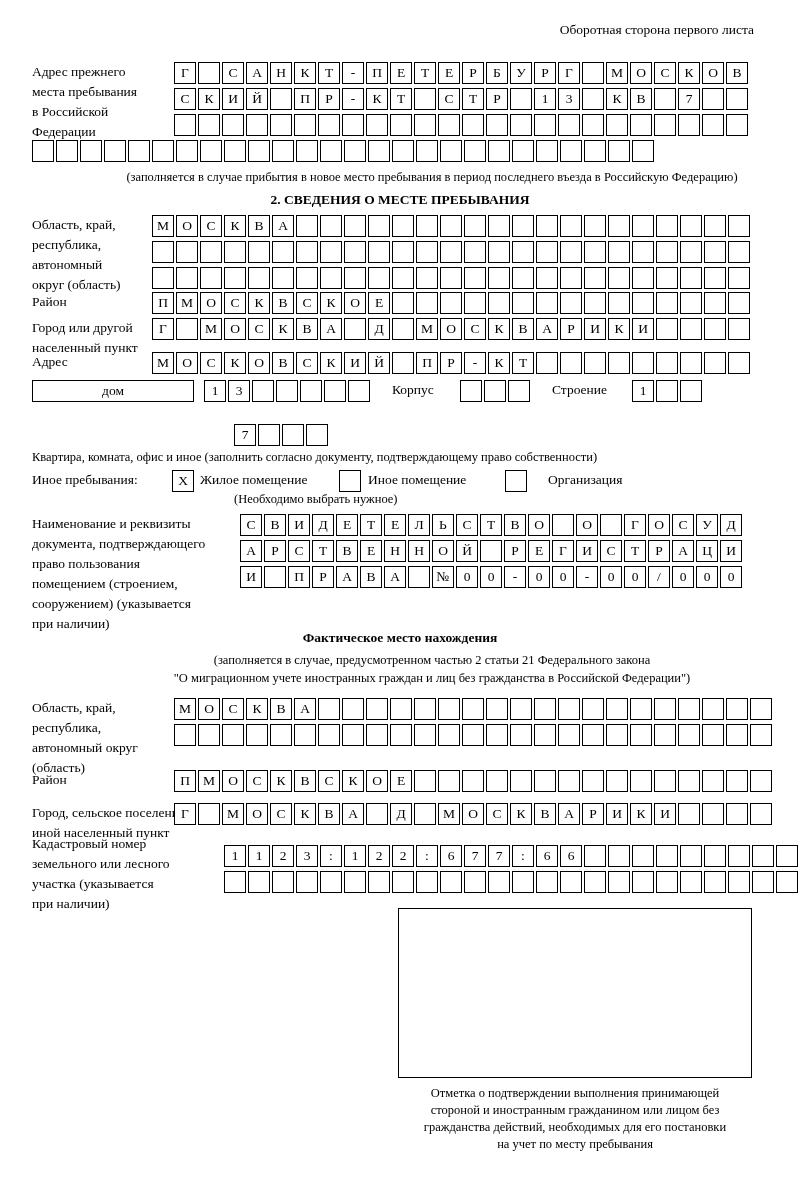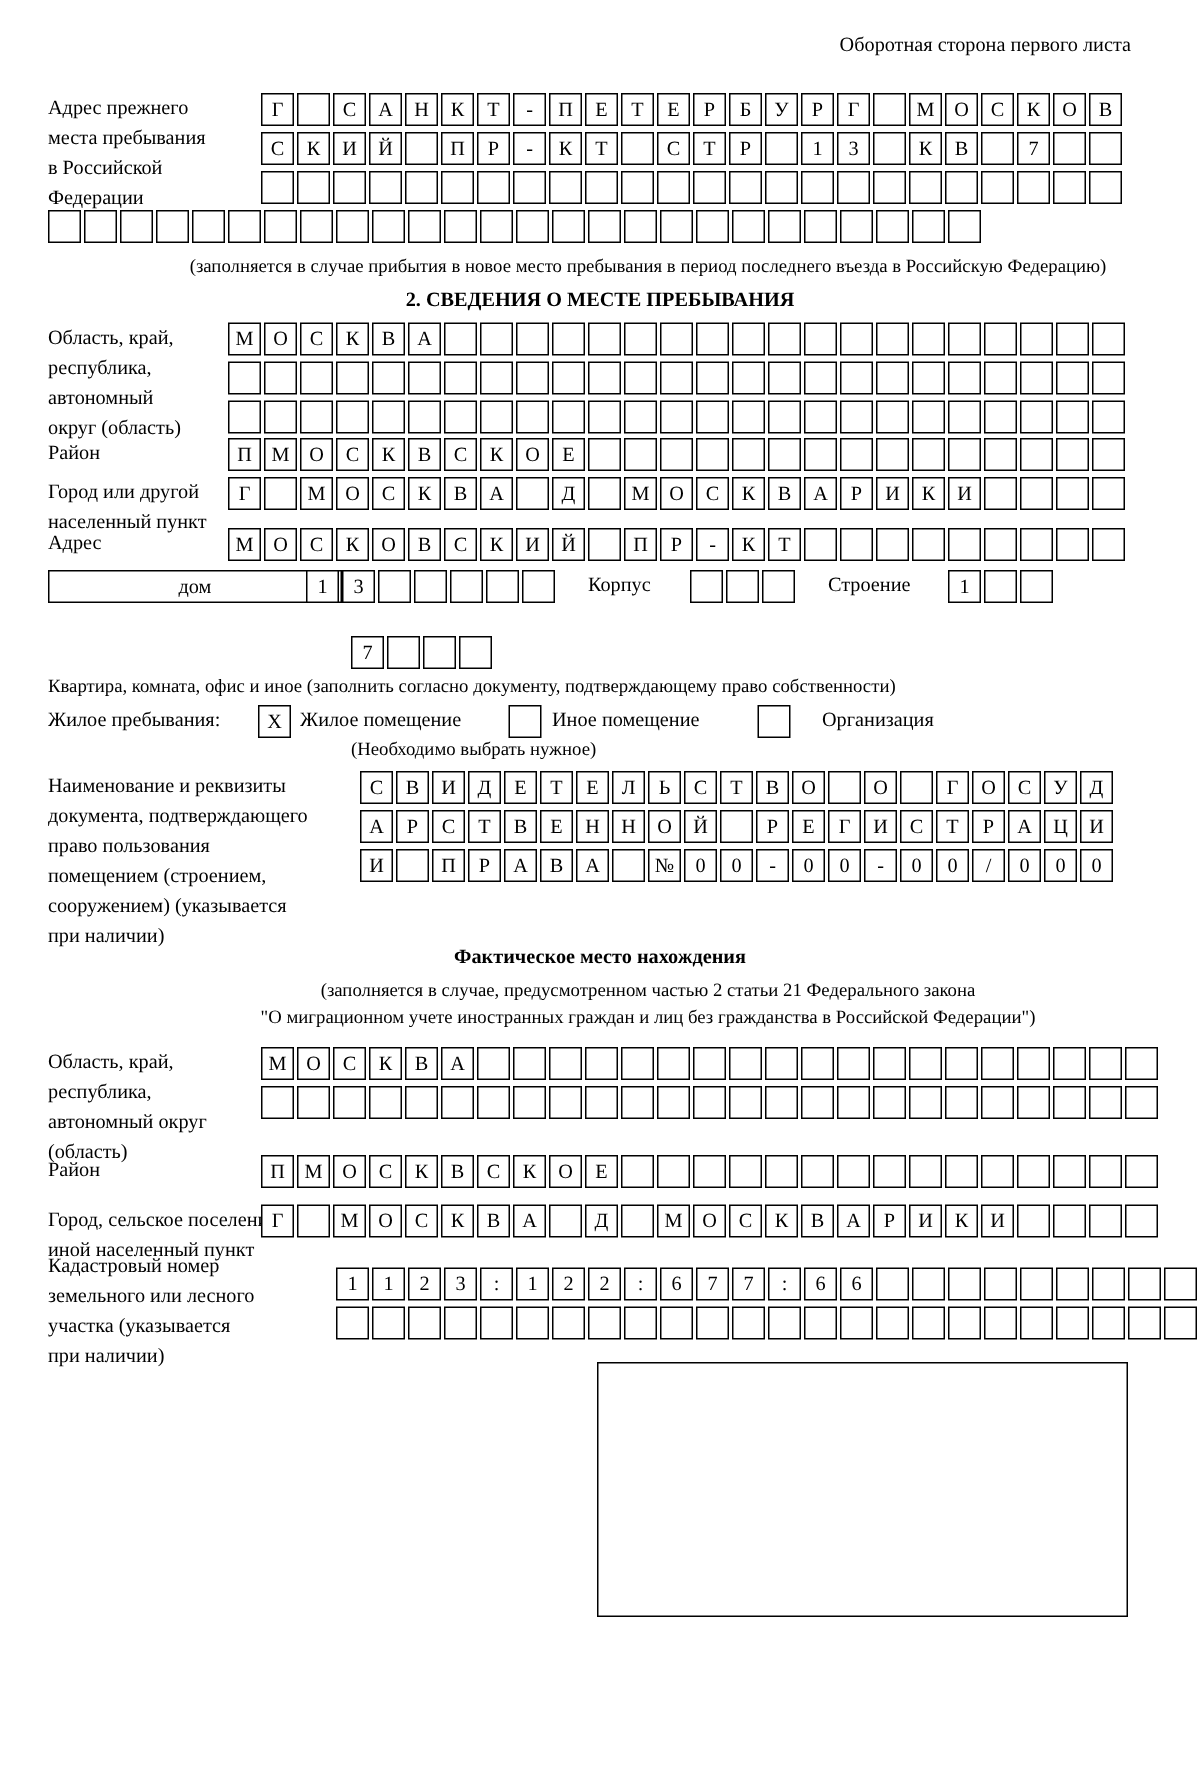--- a/index.html
+++ b/index.html
@@ -406,21 +406,21 @@
       <div class="cell blank"></div>
       <div class="cell blank"></div>
       <div class="cell blank"></div>
       <div class="cell blank"></div>
       <div class="cell blank"></div>
       <div class="cell blank"></div>
       <div class="cell blank"></div>
       <div class="cell blank"></div>
     </div>
 
-  <div class="boxlabel" style="left:32px; top:380px; width:196px;">дом</div>
+  <div class="boxlabel" style="left:32px; top:380px; width:162px;">дом</div>
   <div class="cells" id="s2-dom" style="left:204px; top:380px;">
       <div class="cell">1</div>
       <div class="cell">3</div>
       <div class="cell blank"></div>
       <div class="cell blank"></div>
       <div class="cell blank"></div>
       <div class="cell blank"></div>
       <div class="cell blank"></div>
     </div>
   <div class="plain" style="left:392px; top:380px;">Корпус</div>
@@ -438,21 +438,21 @@
 
 
   <div class="cells" id="s2-flat" style="left:234px; top:424px;">
       <div class="cell">7</div>
       <div class="cell blank"></div>
       <div class="cell blank"></div>
       <div class="cell blank"></div>
     </div>
   <div class="lbl small" style="left:32px; top:447px;">Квартира, комната, офис и иное (заполнить согласно документу, подтверждающему право собственности)</div>
 
-  <div class="plain" style="left:32px; top:470px;">Жилое пребывания:</div>
+  <div class="plain" style="left:32px; top:470px;">Иное пребывания:</div>
   <div style="position:absolute; left:172px; top:470px;" class="checkbox">X</div>
   <div class="plain" style="left:200px; top:470px;">Жилое помещение</div>
   <div style="position:absolute; left:339px; top:470px;" class="checkbox"></div>
   <div class="plain" style="left:368px; top:470px;">Иное помещение</div>
   <div style="position:absolute; left:505px; top:470px;" class="checkbox"></div>
   <div class="plain" style="left:548px; top:470px;">Организация</div>
   <div class="plain" style="left:234px; top:489px; font-size:12.5px;">(Необходимо выбрать нужное)</div>
 
   <div class="lbl" style="left:32px; top:514px;">Наименование и реквизиты
 документа, подтверждающего
@@ -703,14 +703,20 @@
       <div class="cell blank"></div>
       <div class="cell blank"></div>
       <div class="cell blank"></div>
       <div class="cell blank"></div>
       <div class="cell blank"></div>
       <div class="cell blank"></div>
       <div class="cell blank"></div>
     </div>
 
   <div class="bigbox" style="left:398px; top:908px; width:354px; height:170px;"></div>
+  <div class="footnote" style="left:398px; top:1085px; width:354px;">
+    <div>Отметка о подтверждении выполнения принимающей</div>
+    <div>стороной и иностранным гражданином или лицом без</div>
+    <div>гражданства действий, необходимых для его постановки</div>
+    <div>на учет по месту пребывания</div>
+  </div>
 
 </div>
 
 </body></html>

